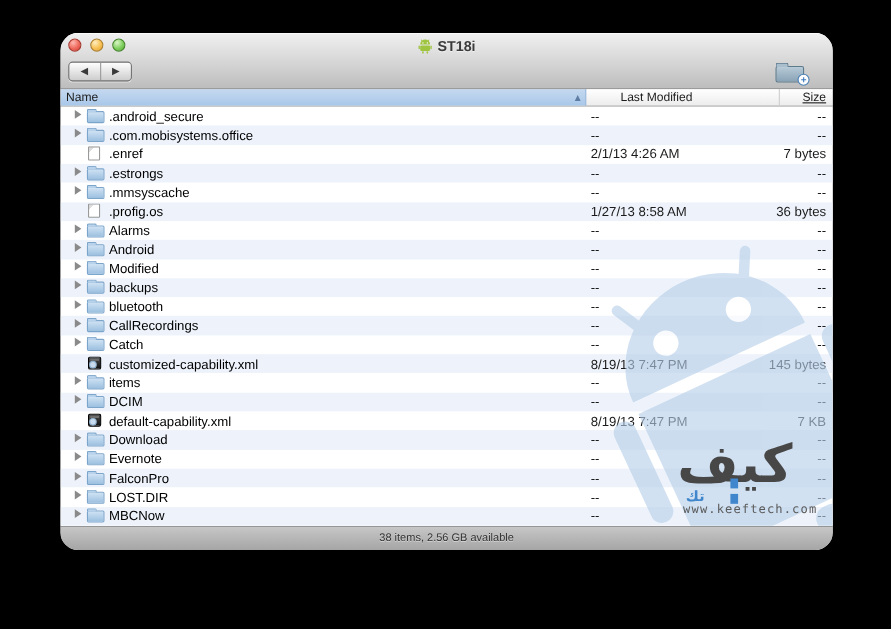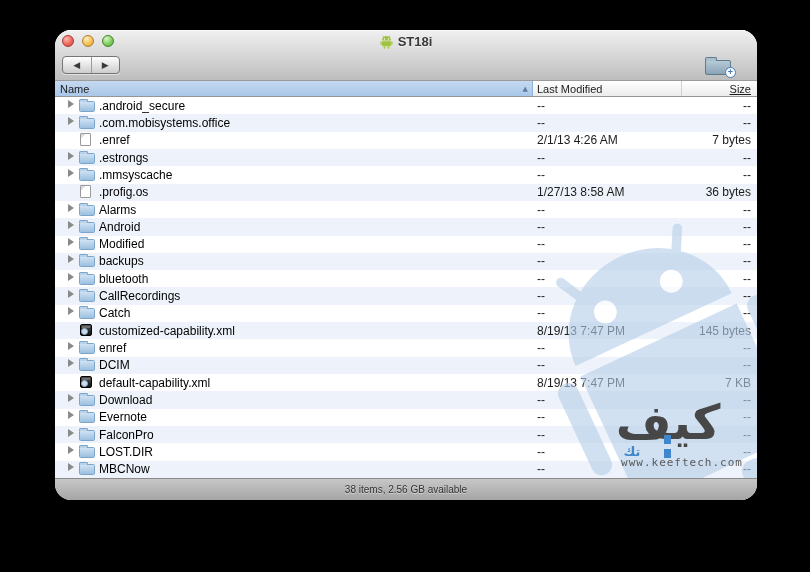--- a/index.html
+++ b/index.html
@@ -64,21 +64,21 @@
   .cols {
     flex:0 0 16px; height:16px; display:flex; font-size:11px; color:#1c1c1c;
     background:linear-gradient(#ffffff,#ececec); border-bottom:1px solid #969696;
   }
   .col { display:flex; align-items:center; }
   .col-name {
     width:478px; padding:0 4px 0 5px; justify-content:space-between;
     background:linear-gradient(#c5d9f0,#a9c7e9); border-right:1px solid #8fb2d9;
   }
   .sort { font-family:"DejaVu Sans", sans-serif; font-size:7px; color:#5e7da3; }
-  .col-mod { width:149px; padding-left:4px; border-right:1px solid #cfcfcf; }
+  .col-mod { width:149px; padding-left:4px; border-right:1px solid #cfcfcf;margin-left:27px; }
   .col-size { flex:1; justify-content:flex-end; padding-right:6px;text-decoration:underline; }
   
   .body-wrap { position:relative; flex:1; overflow:hidden; background:#fff; }
   .list { position:absolute; inset:0; }
   .row { height:17.32px; display:flex; align-items:center; font-size:12px; color:#000; }
   .row:nth-child(even) { background:#eef3fb; }
   .cell-name { width:478px; display:flex; align-items:flex-start; padding-left:11px; overflow:hidden; white-space:nowrap; }
   .cell-mod { width:149px; padding-left:4px; color:#1b1b1b; }
   .cell-size { flex:1; text-align:right; padding-right:6px; color:#1b1b1b; }
   .tri {
@@ -317,21 +317,21 @@
               <span class="icon xml"></span>
               <span>customized-capability.xml</span>
             </div>
             <div class="cell-mod">8/19/13 7:47 PM</div>
             <div class="cell-size">145 bytes</div>
           </div>
           <div class="row">
             <div class="cell-name">
               <span class="tri"></span>
               <span class="icon folder"></span>
-              <span>enref</span>
+              <span>items</span>
             </div>
             <div class="cell-mod">--</div>
             <div class="cell-size">--</div>
           </div>
           <div class="row">
             <div class="cell-name">
               <span class="tri"></span>
               <span class="icon folder"></span>
               <span>DCIM</span>
             </div>

